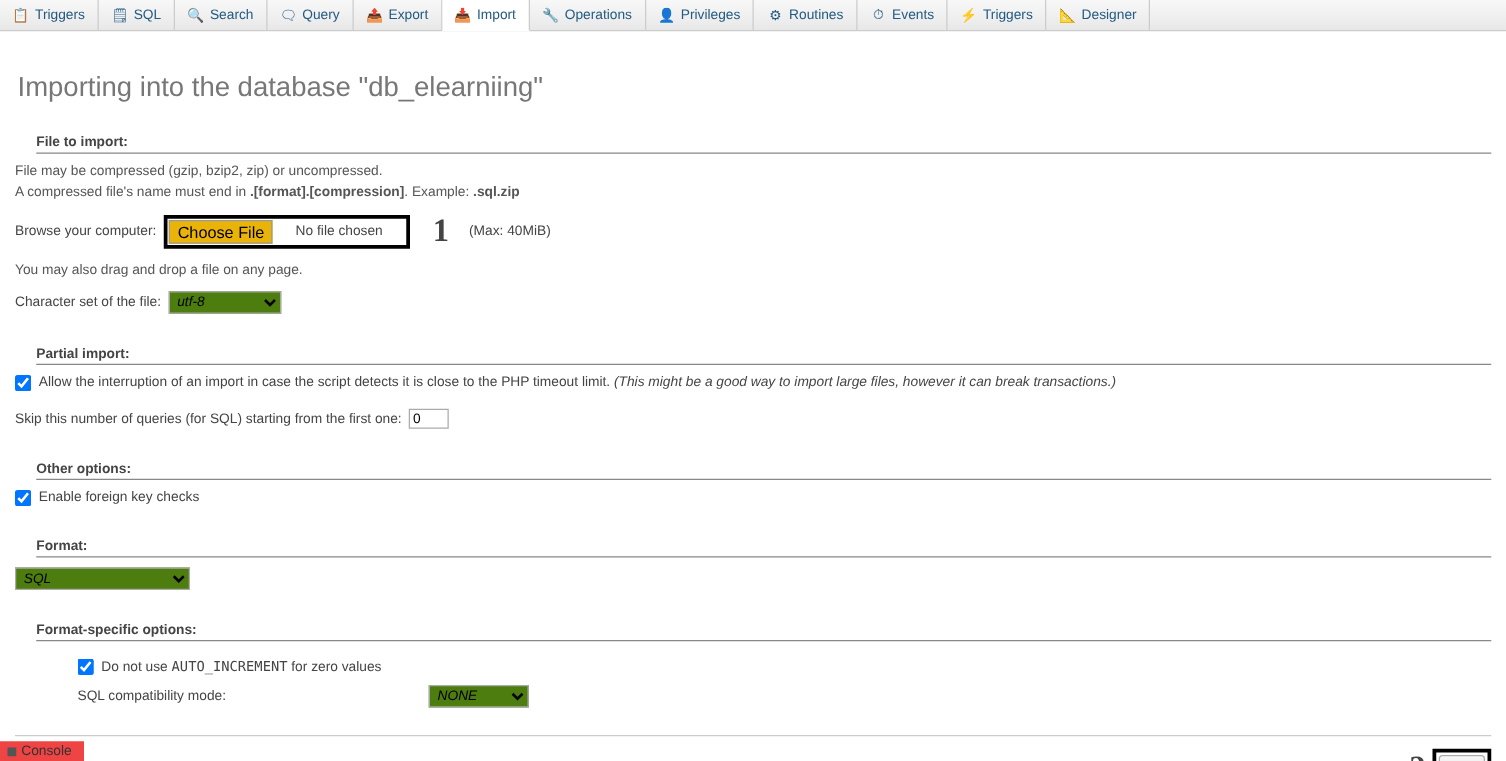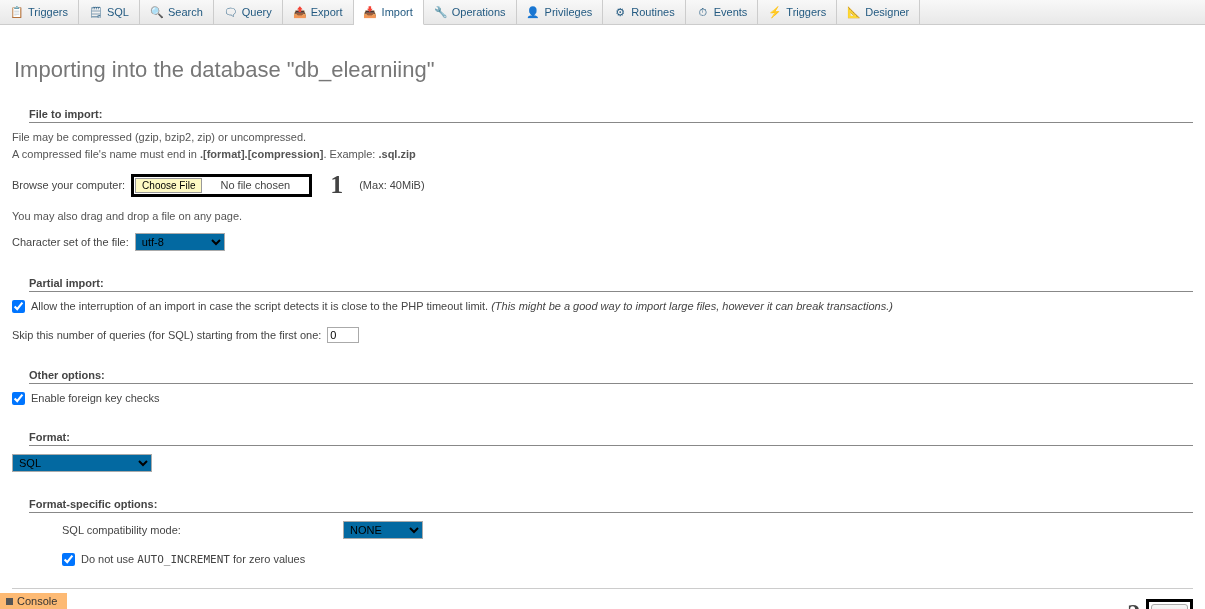--- a/index.html
+++ b/index.html
@@ -49,24 +49,24 @@
 .row { display: flex; align-items: center; gap: 6px; margin: 8px 0; }
 .row label { white-space: nowrap; }
 
 .file-widget {
   display: inline-flex;
   align-items: center;
   border: 3px solid #000;
   padding: 1px;
 }
 .file-btn {
-  background: #fef9c3;
+  background: #eab308;
   border: 1px solid #999;
   padding: 1px 6px;
-  font-size: 10px;
+  font-size: 13px;
   cursor: pointer;
 }
 .file-status { padding: 0 18px; font-size: 11px; }
 
 .annot-1 {
   font-weight: 900;
   font-size: 26px;
   font-family: "Times New Roman", serif;
   margin-left: 12px;
 }
@@ -88,34 +88,34 @@
   padding: 3px 10px;
   font-size: 11px;
   cursor: pointer;
 }
 
 select, input[type="text"], input[type="number"] {
   border: 1px solid #aaa;
   padding: 1px 2px;
   font-size: 11px;
 }
-select { background: #0369a1; }
+select { background: #4d7c0f; font-style: italic; }
 
 .italic { font-style: italic; color: #444; }
 .code-inline { font-family: monospace; }
 
 .indent-block { padding-left: 50px; }
 
 .right-align { text-align: right; margin-top: 22px; border-top: 1px solid #ccc; padding-top: 10px; }
 
 .console-tab {
   position: fixed;
   bottom: 0;
   left: 0;
-  background: #fdba74;
+  background: #ef4444;
   color: #333;
   font-size: 11px;
   padding: 2px 10px 2px 6px;
   display: flex;
   align-items: center;
   gap: 4px;
 }
 .console-tab .sq { width: 7px; height: 7px; background: #555; }
 </style>
 </head>
@@ -221,31 +221,31 @@
 
   <div class="section-title" style="margin-top:26px;">Format:</div>
   <div class="row">
     <select style="width:140px;">
       <option>SQL</option>
     </select>
   </div>
 
   <div class="section-title" style="margin-top:26px;">Format-specific options:</div>
   <div class="indent-block">
+    <div class="row" style="margin-top:14px;">
+      <input type="checkbox" checked="" style="">
+      <span>
+        <span>Do not use </span><span class="code-inline">AUTO_INCREMENT</span><span> for zero values</span>
+      </span>
+    </div>
     <div class="row" style="justify-content:flex-start;">
       <label style="width:275px;">SQL compatibility mode:</label>
       <select style="width:80px;">
         <option>NONE</option>
       </select>
-    </div>
-    <div class="row" style="margin-top:14px;">
-      <input type="checkbox" checked="" style="">
-      <span>
-        <span>Do not use </span><span class="code-inline">AUTO_INCREMENT</span><span> for zero values</span>
-      </span>
     </div>
   </div>
 
   <div class="right-align">
     <span class="annot-2-wrap">
       <span class="annot-2">2</span>
       <span class="go-box">
         <button class="go-btn">Go</button>
       </span>
     </span>

